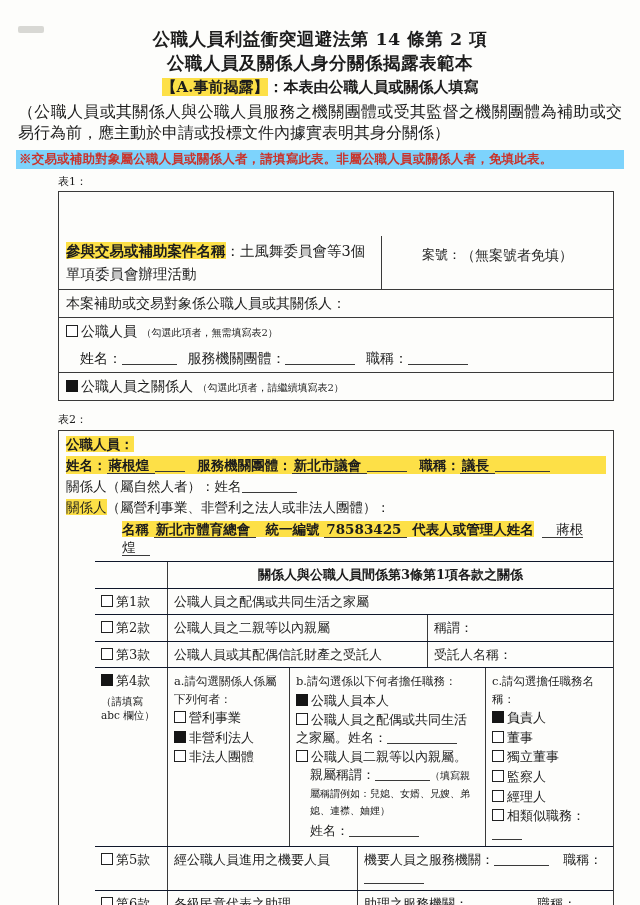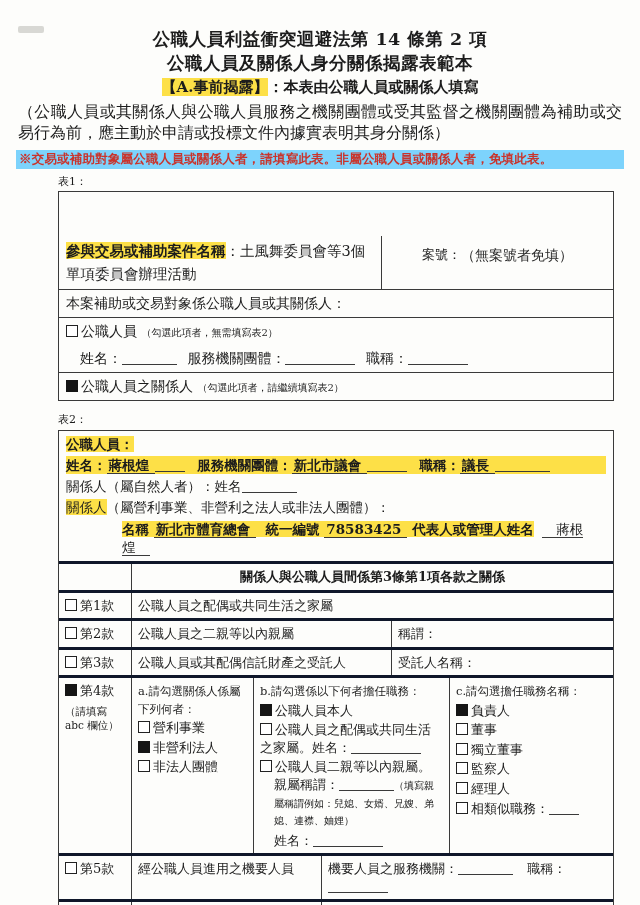--- a/index.html
+++ b/index.html
@@ -43,21 +43,21 @@
   .w30{width:30px}.w40{width:40px}.w55{width:55px}.w60{width:60px}.w70{width:70px}
   .uval { border-bottom:1.2px solid #3a3a3a; padding:0 6px 0 2px; }
 
   
   .t2top { padding:4px 7px 2px 7px; font-size:13.5px; }
   .t2top .line { margin-bottom:3px; }
   .t2top .ind { padding-left:56px; }
   .bold { font-weight:bold; }
 
   
-  .krow { display:grid; border-top:3px solid #0f172a; font-size:13px; }
+  .krow { display:grid; border-top:1px solid #0f172a; font-size:13px;margin-left:36px; }
   .krow > div { padding:4px 6px; }
   .krow > div + div { border-left:1px solid #3a3a3a; }
   .khead { grid-template-columns:72px 1fr; text-align:center; font-weight:bold; }
   .kr1 { grid-template-columns:72px 1fr; }
   .kr23 { grid-template-columns:72px 260px 1fr; }
   .kr4 { grid-template-columns:72px 122px 196px 1fr; }
   .kr56 { grid-template-columns:72px 190px 1fr; }
   .klabel { white-space:nowrap; }
   .klabel .sub { font-size:10.5px; white-space:normal; display:block; margin-top:4px; text-align:left; }
   .opt { display:block; margin-top:2px; }

